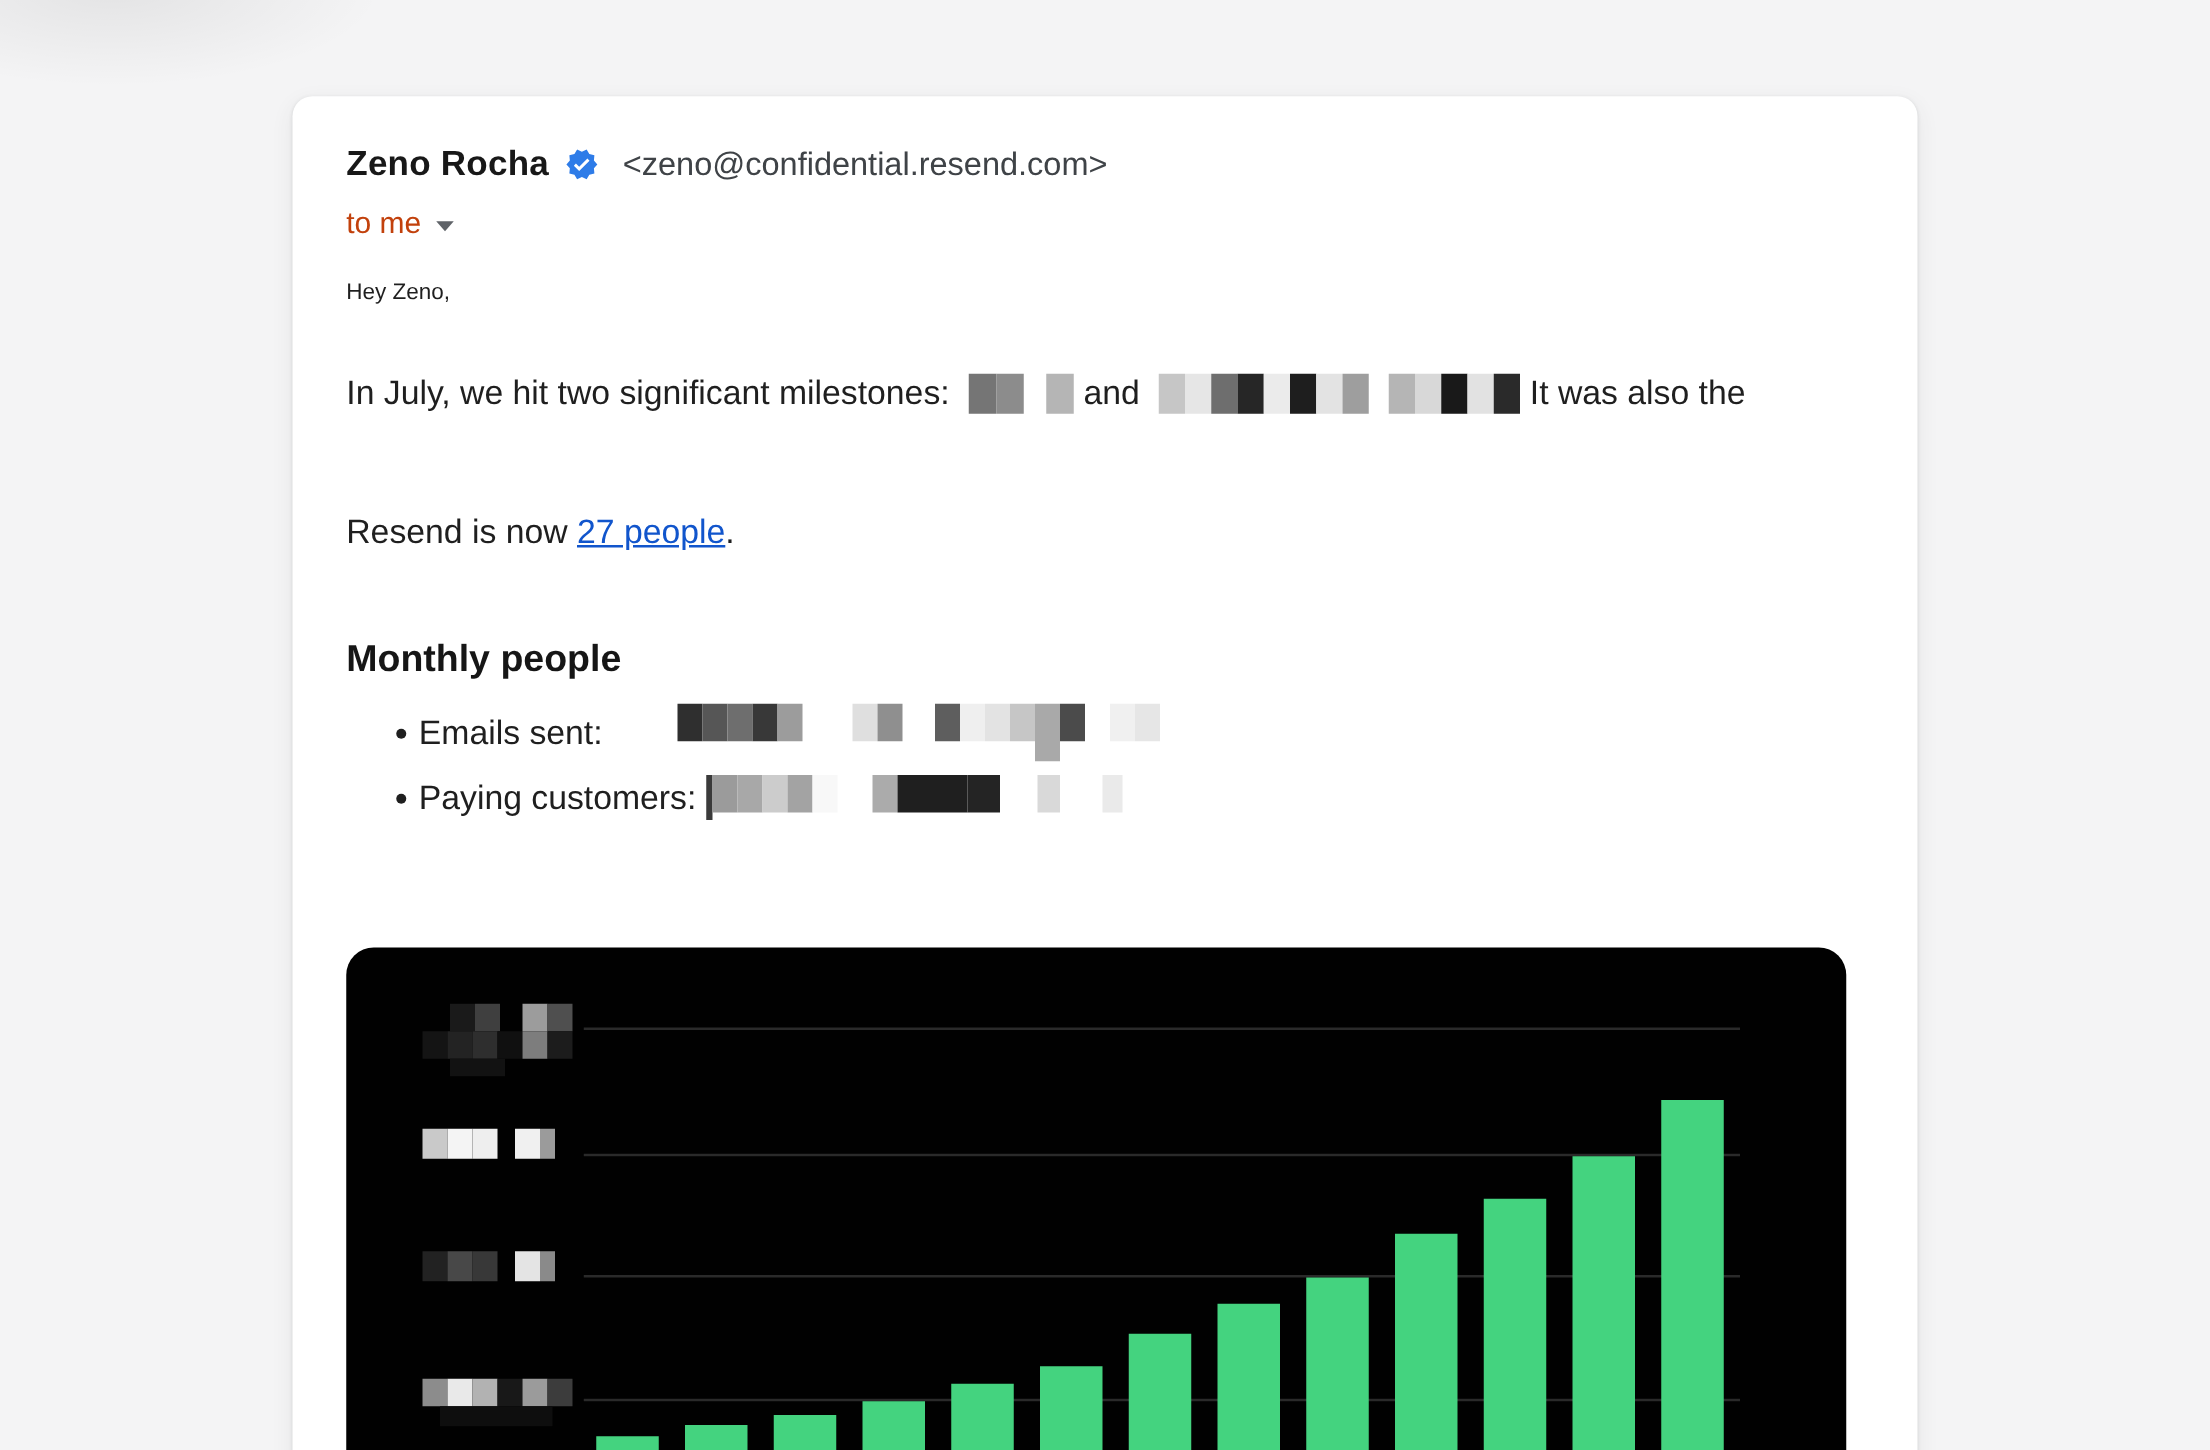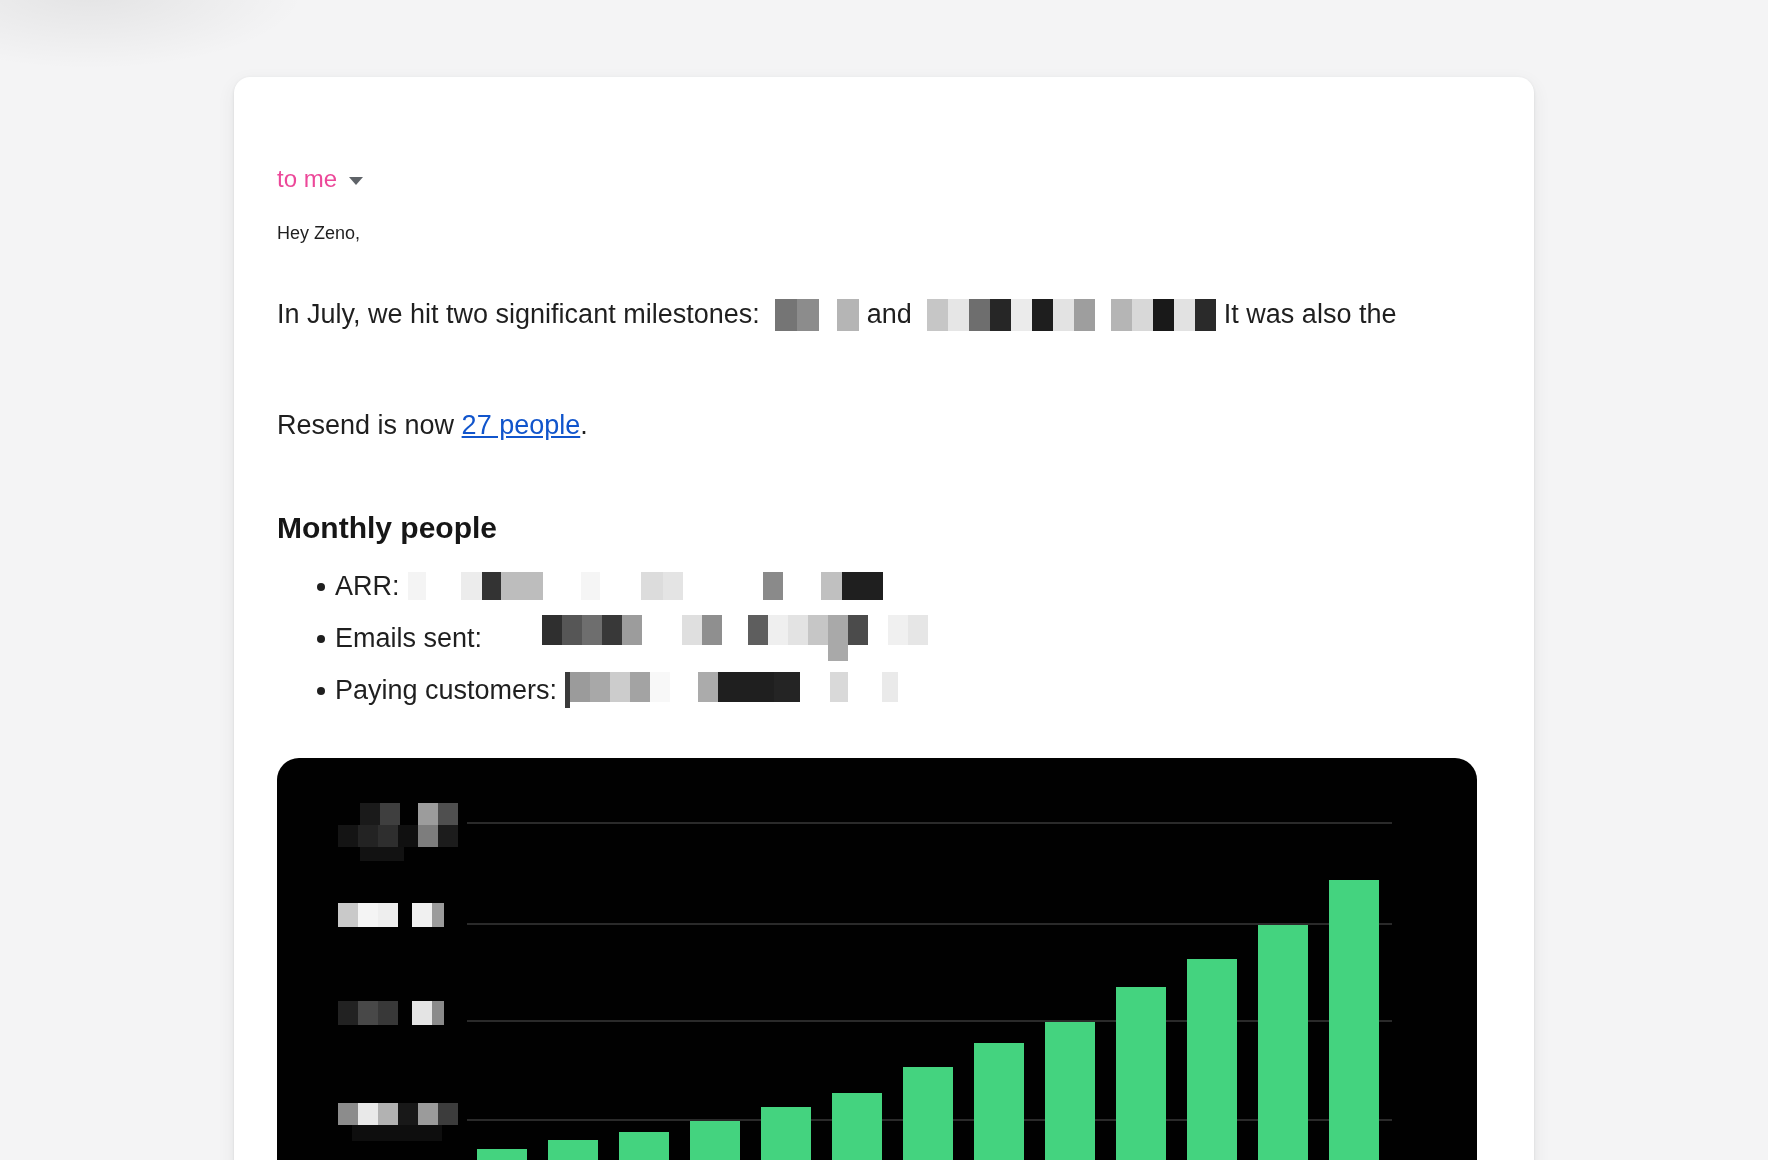--- a/index.html
+++ b/index.html
@@ -19,21 +19,21 @@
     position:absolute; left:234px; top:77px; width:1300px; height:1210px;
     background:#ffffff; border-radius:16px;
     box-shadow:0 1px 3px rgba(60,64,67,.12), 0 6px 18px rgba(60,64,67,.08);
   }
   
   .hdr-line1{ position:absolute; left:43px; top:38px; display:flex; align-items:center; }
   .sender-name{ font-size:28px; font-weight:bold; color:#181818; letter-spacing:.2px; }
   .badge{ width:27px; height:27px; margin-left:13px; display:inline-flex; }
   .sender-addr{ font-size:26px; color:#3f4347; margin-left:19px; }
   .hdr-line2{ position:absolute; left:43px; top:88px; display:flex; align-items:center; cursor:pointer; }
-  .to-me{ font-size:24px; color:#ec4899; }
+  .to-me{ font-size:24px; color:#c2410c; }
   .caret{ width:0; height:0; margin-left:12px; margin-top:4px;
           border-left:7px solid transparent; border-right:7px solid transparent;
           border-top:8px solid #5f6368; }
   
   .greet{ position:absolute; left:43px; top:146px; font-size:18px; }
   .para{ position:absolute; left:43px; top:215px; font-size:27px; }
   .pline{ height:44px; line-height:44px; white-space:nowrap; }
   .team{ position:absolute; left:43px; top:326px; font-size:27px; line-height:44px; }
   .team a{ color:#1155cc; }
   .metrics-h{ position:absolute; left:43px; top:434px; font-size:30px; font-weight:bold; color:#161616; }
@@ -51,20 +51,29 @@
           background:#010101; border-radius:22px; overflow:hidden; }
   .gridline{ position:absolute; height:2px; background:#2a2a2a; }
   .ylabel{ position:absolute; display:flex; align-items:flex-start; }
   .bar{ position:absolute; }
 </style>
 </head>
 <body>
 
 <div class="card">
 
+  <div class="hdr-line1">
+    <span class="sender-name">Zeno Rocha</span>
+    <span class="badge">
+      <svg viewBox="0 0 24 24" width="27" height="27">
+        <path fill="#2e7ce8" d="M23 12l-2.44-2.79.34-3.69-3.61-.82-1.89-3.2L12 2.96 8.6 1.5 6.71 4.69 3.1 5.5l.34 3.7L1 12l2.44 2.79-.34 3.7 3.61.82L8.6 22.5l3.4-1.47 3.4 1.46 1.89-3.19 3.61-.82-.34-3.69L23 12zm-12.91 4.72l-3.8-3.81 1.48-1.48 2.32 2.33 5.85-5.87 1.48 1.48-7.33 7.35z"></path>
+      </svg>
+    </span>
+    <span class="sender-addr">&lt;zeno@confidential.resend.com&gt;</span>
+  </div>
 
   <div class="hdr-line2">
     <span class="to-me">to me</span>
     <span class="caret"></span>
   </div>
 
   <p class="greet">Hey Zeno,</p>
 
   <div class="para">
     <div class="pline">
@@ -94,40 +103,20 @@
         </span>
       <span>It was also the</span>
     </div>
   </div>
 
   <p class="team"><span>Resend is now </span><a href="#">27 people</a><span>.</span></p>
 
   <h3 class="metrics-h">Monthly people</h3>
 
   <ul class="metrics">
-    <li>
-      <span>ARR:</span>
-      <span class="redact">
-          <div class="blk" style="width: 18px; height: 28px; background: rgb(244, 244, 244);"></div>
-          <div class="gap" style="width: 35px; height: 1px;"></div>
-          <div class="blk" style="width: 21px; height: 28px; background: rgb(236, 236, 236);"></div>
-          <div class="blk" style="width: 19px; height: 28px; background: rgb(51, 51, 51);"></div>
-          <div class="blk" style="width: 42px; height: 28px; background: rgb(189, 189, 189);"></div>
-          <div class="gap" style="width: 38px; height: 1px;"></div>
-          <div class="blk" style="width: 19px; height: 28px; background: rgb(245, 245, 245);"></div>
-          <div class="gap" style="width: 41px; height: 1px;"></div>
-          <div class="blk" style="width: 22px; height: 28px; background: rgb(220, 220, 220);"></div>
-          <div class="blk" style="width: 20px; height: 28px; background: rgb(228, 228, 228);"></div>
-          <div class="gap" style="width: 80px; height: 1px;"></div>
-          <div class="blk" style="width: 20px; height: 28px; background: rgb(138, 138, 138);"></div>
-          <div class="gap" style="width: 38px; height: 1px;"></div>
-          <div class="blk" style="width: 21px; height: 28px; background: rgb(192, 192, 192);"></div>
-          <div class="blk" style="width: 41px; height: 28px; background: rgb(31, 31, 31);"></div>
-        </span>
-    </li>
     <li>
       <span>Emails sent:</span>
       <span class="redact">
           <div class="gap" style="width: 52px; height: 1px;"></div>
           <div class="blk" style="width: 20px; height: 30px; background: rgb(47, 47, 47);"></div>
           <div class="blk" style="width: 20px; height: 30px; background: rgb(86, 86, 86);"></div>
           <div class="blk" style="width: 20px; height: 30px; background: rgb(110, 110, 110);"></div>
           <div class="blk" style="width: 20px; height: 30px; background: rgb(56, 56, 56);"></div>
           <div class="blk" style="width: 20px; height: 30px; background: rgb(156, 156, 156);"></div>
           <div class="gap" style="width: 40px; height: 1px;"></div>

